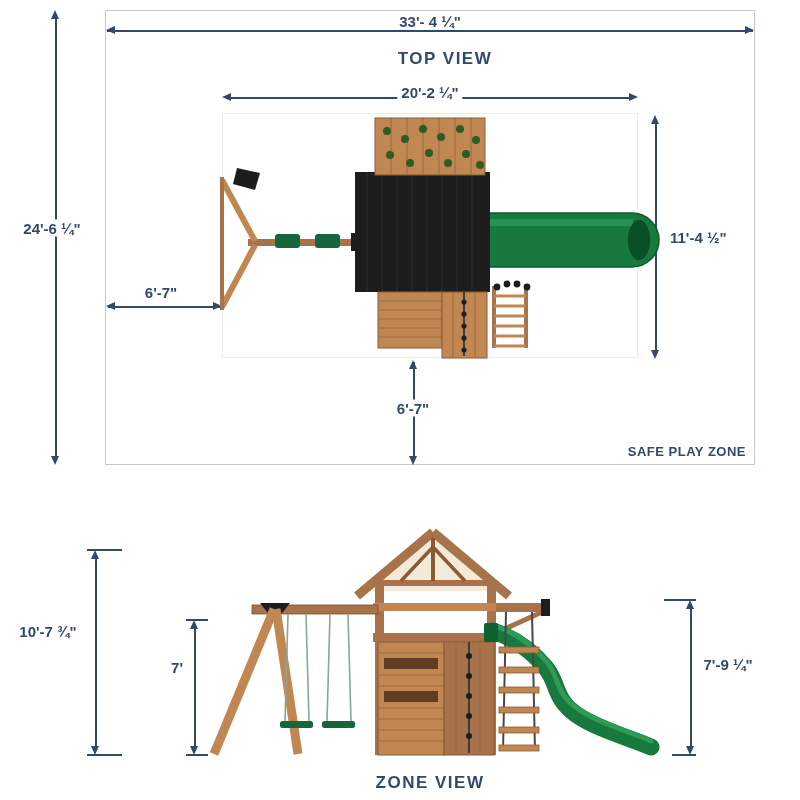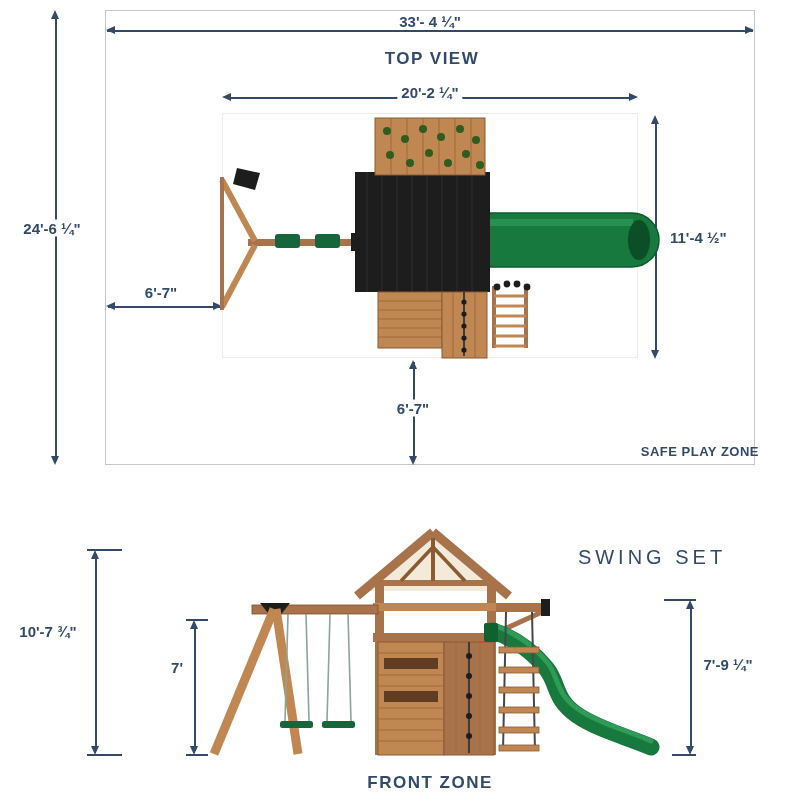--- a/index.html
+++ b/index.html
@@ -17,21 +17,21 @@
   .arr.r{border-top:4.5px solid transparent;border-bottom:4.5px solid transparent;border-left:9px solid var(--navy);}
   .arr.u{border-left:4.5px solid transparent;border-right:4.5px solid transparent;border-bottom:9px solid var(--navy);}
   .arr.d{border-left:4.5px solid transparent;border-right:4.5px solid transparent;border-top:9px solid var(--navy);}
   .dim-label{position:absolute;transform:translate(-50%,-50%);font-size:15px;font-weight:600;
              color:var(--navy);background:#fff;padding:0 4px;white-space:nowrap;}
   .dim-label.anchor-left{transform:translate(0,-50%);}
   .view-title{position:absolute;transform:translate(-50%,-50%);font-size:17px;font-weight:700;
               letter-spacing:1.5px;color:var(--navy);white-space:nowrap;}
   .zone-box{position:absolute;left:105px;top:10px;width:650px;height:455px;border:1.5px solid var(--boundary);box-sizing:border-box;}
   .safe-label{position:absolute;left:746px;top:451px;transform:translate(-100%,-50%);font-size:13px;
-              font-weight:700;letter-spacing:.5px;color:var(--navy);white-space:nowrap;margin-left:13px;}
+              font-weight:700;letter-spacing:.5px;color:var(--navy);white-space:nowrap;}
   .brand-name{position:absolute;left:652px;top:521px;transform:translate(-50%,-50%);font-size:40px;
               font-weight:800;letter-spacing:0;color:var(--navy);white-space:nowrap;}
   .brand-sub{position:absolute;left:652px;top:557px;transform:translate(-50%,-50%);font-size:20px;
              font-weight:500;letter-spacing:4px;color:var(--navy);white-space:nowrap;}
   .illus{position:absolute;}
   .plank{stroke:#9c6b3d;stroke-width:1;}
   .chain{stroke:#8aa695;stroke-width:1.6;fill:none;}
   .rope{stroke:#474747;stroke-width:2;fill:none;}
   .f-wood{fill:var(--wood);} .f-woodl{fill:var(--wood_light);}
   .s-wood{stroke:var(--wood);} .s-woodl{stroke:var(--wood_light);} .s-woodd{stroke:var(--wood_dark);}
@@ -44,21 +44,21 @@
 
   <div class="zone-box"></div>
 
   <div class="dim">
     <div class="hline" style="left:107px;top:30px;width:646px"></div>
     <div class="arr l" style="left:106px;top:26px"></div>
     <div class="arr r" style="left:745px;top:26px"></div>
     <div class="dim-label" style="left:430px;top:21px">33'- 4 ¼"</div>
   </div>
 
-  <div class="view-title" style="left:432px;top:59px">TOP VIEW</div>
+  <div class="view-title" style="left:445px;top:59px">TOP VIEW</div>
 
   <div class="dim">
     <div class="hline" style="left:226px;top:97px;width:408px"></div>
     <div class="arr l" style="left:222px;top:93px"></div>
     <div class="arr r" style="left:629px;top:93px"></div>
     <div class="dim-label" style="left:430px;top:92px">20'-2 ¼"</div>
   </div>
 
   <div class="dim">
     <div class="vline" style="left:55px;top:14px;height:447px"></div>
@@ -181,21 +181,20 @@
       </g>
       <g class="f-ink">
         <circle cx="282" cy="177" r="3.4"></circle>
           <circle cx="292" cy="174" r="3.4"></circle>
         <circle cx="302" cy="174" r="3.4"></circle>
           <circle cx="312" cy="177" r="3.4"></circle>
       </g>
     </g>
   </svg>
 
-  <div class="brand-sub">SWING SET</div>
 
   <div class="dim">
     <div class="vline" style="left:95px;top:554px;height:197px"></div>
     <div class="arr u" style="left:91px;top:550px"></div>
     <div class="arr d" style="left:91px;top:746px"></div>
     <div class="hline" style="left:87px;top:549px;width:35px"></div>
     <div class="hline" style="left:87px;top:754px;width:35px"></div>
     <div class="dim-label" style="left:48px;top:631px">10'-7 ¾"</div>
   </div>
 
@@ -296,15 +295,15 @@
         <rect x="299" y="122" width="40" height="6"></rect>
           <rect x="299" y="142" width="40" height="6"></rect>
         <rect x="299" y="162" width="40" height="6"></rect>
           <rect x="299" y="182" width="40" height="6"></rect>
         <rect x="299" y="202" width="40" height="6"></rect>
           <rect x="299" y="220" width="40" height="6"></rect>
       </g>
     </g>
   </svg>
 
-  <div class="view-title" style="left:430px;top:783px">FRONT ZONE</div>
+  <div class="view-title" style="left:430px;top:783px">ZONE VIEW</div>
 
 </div>
 
 </body></html>

